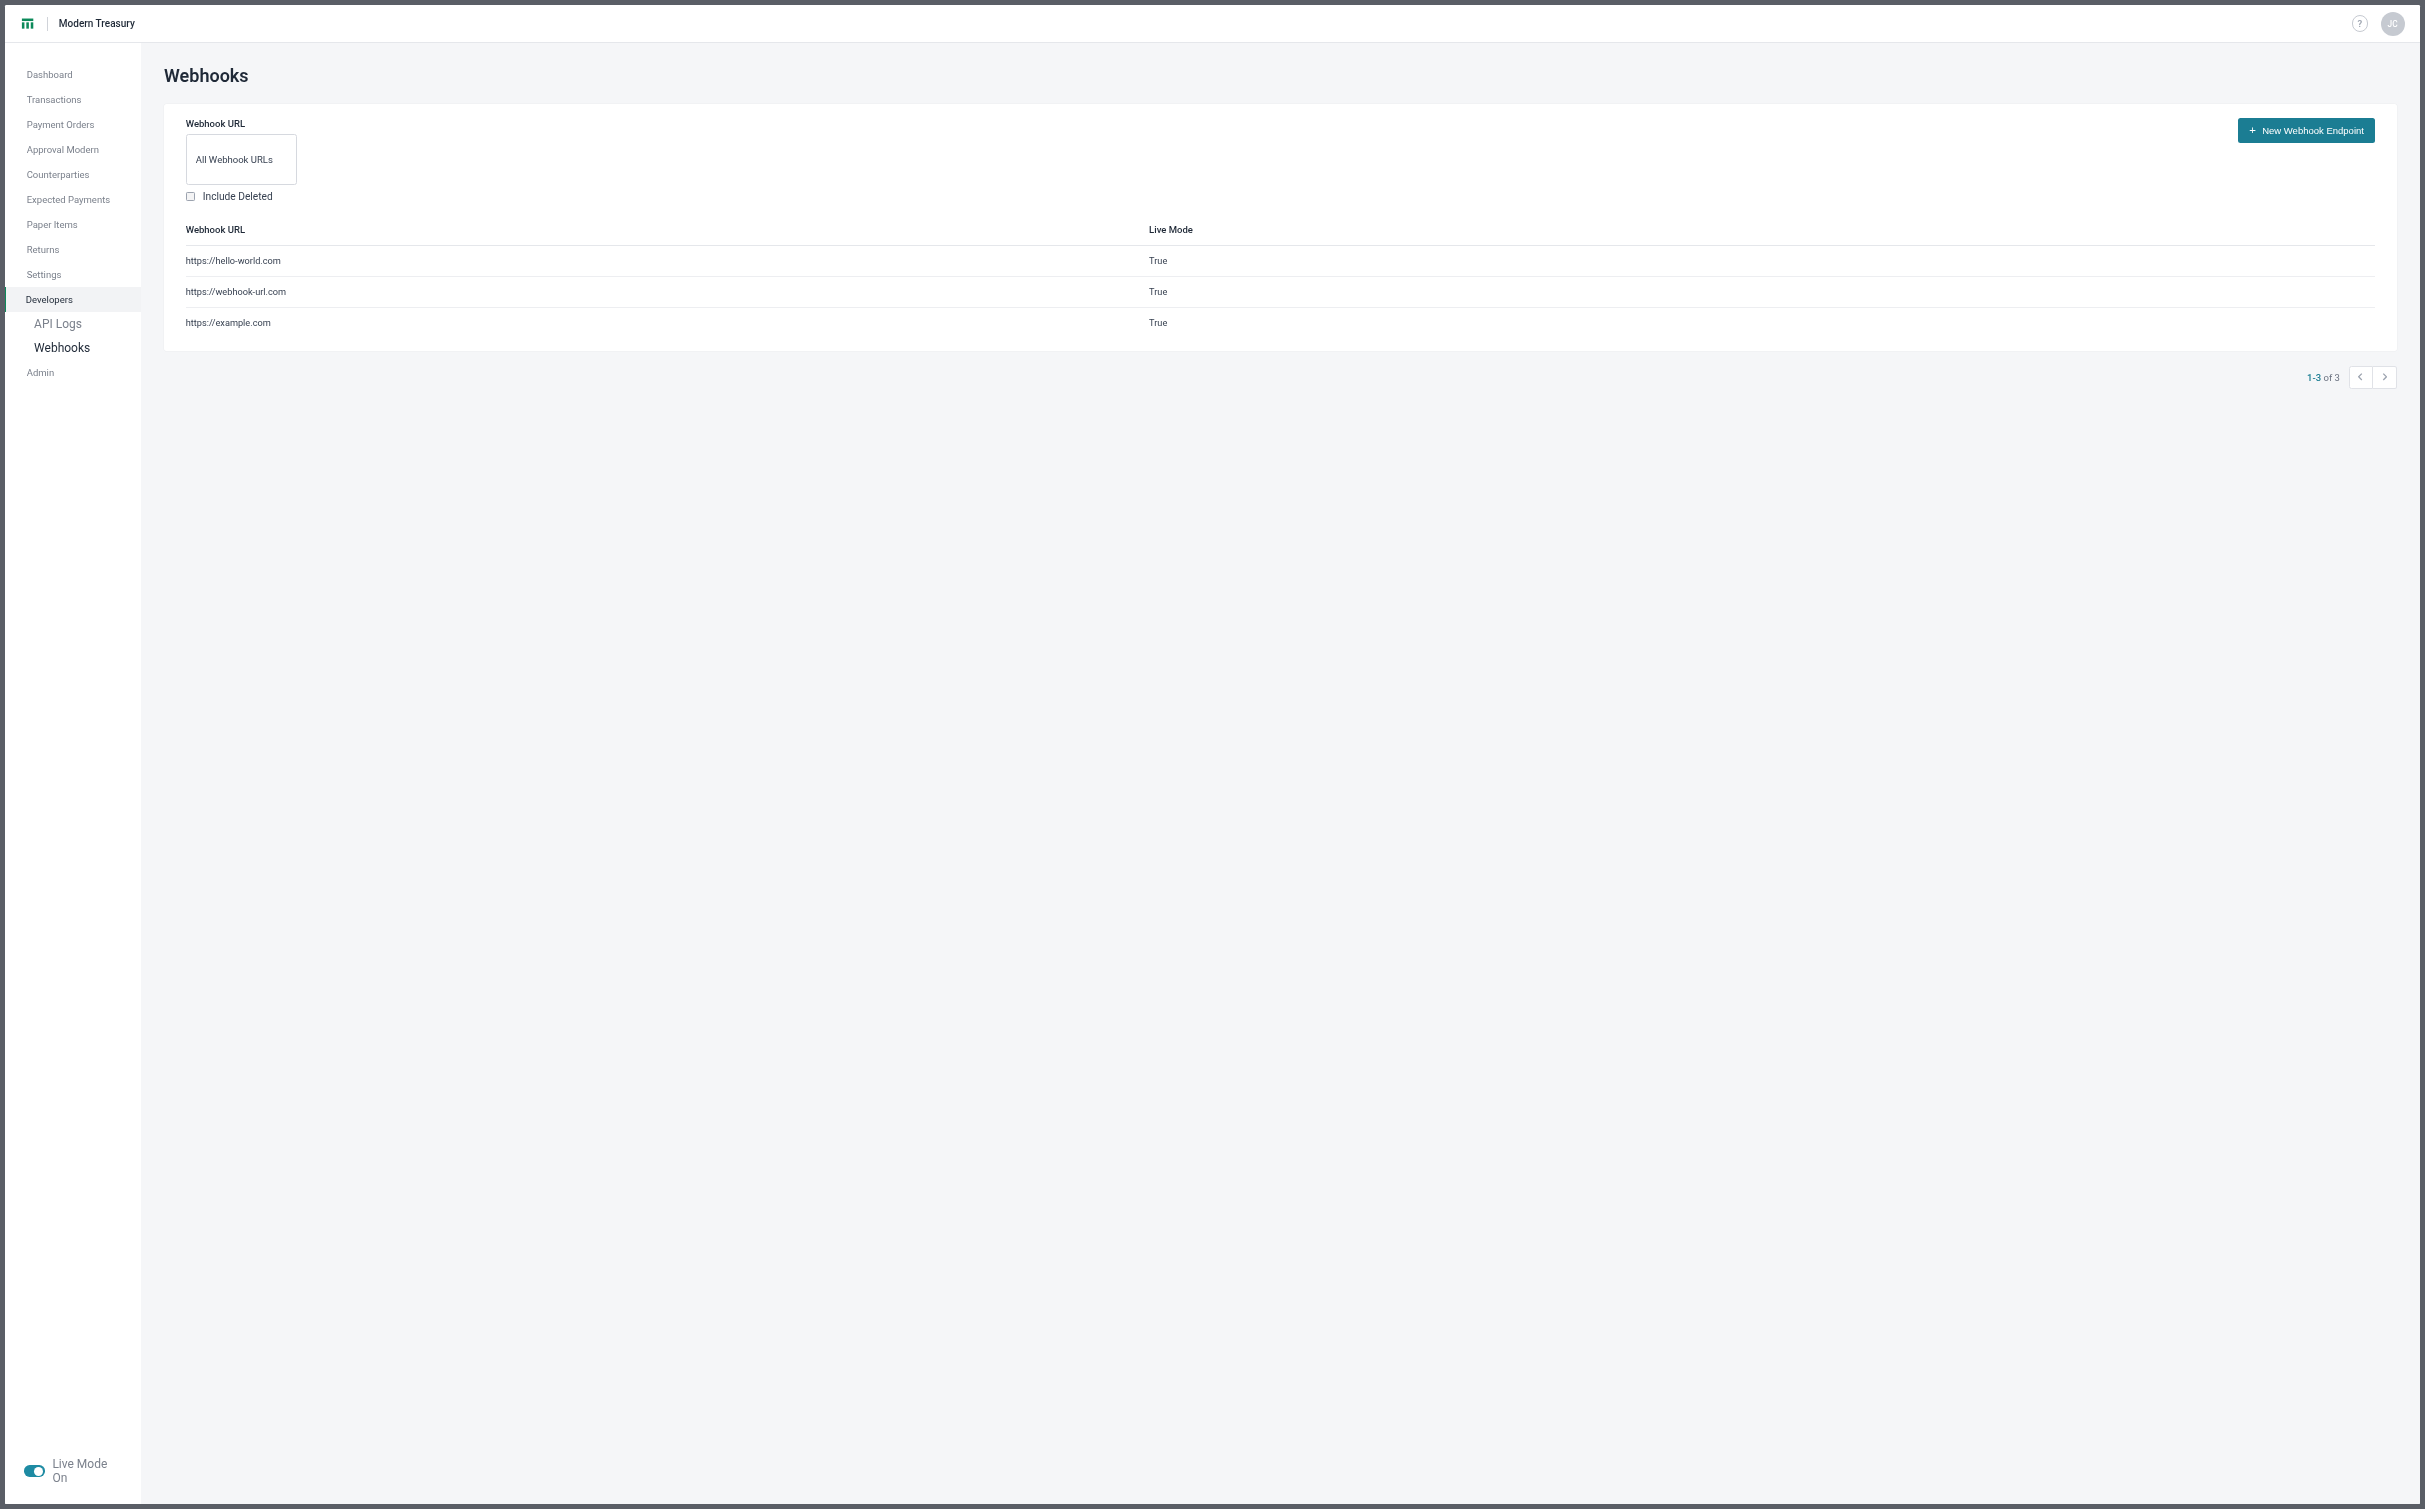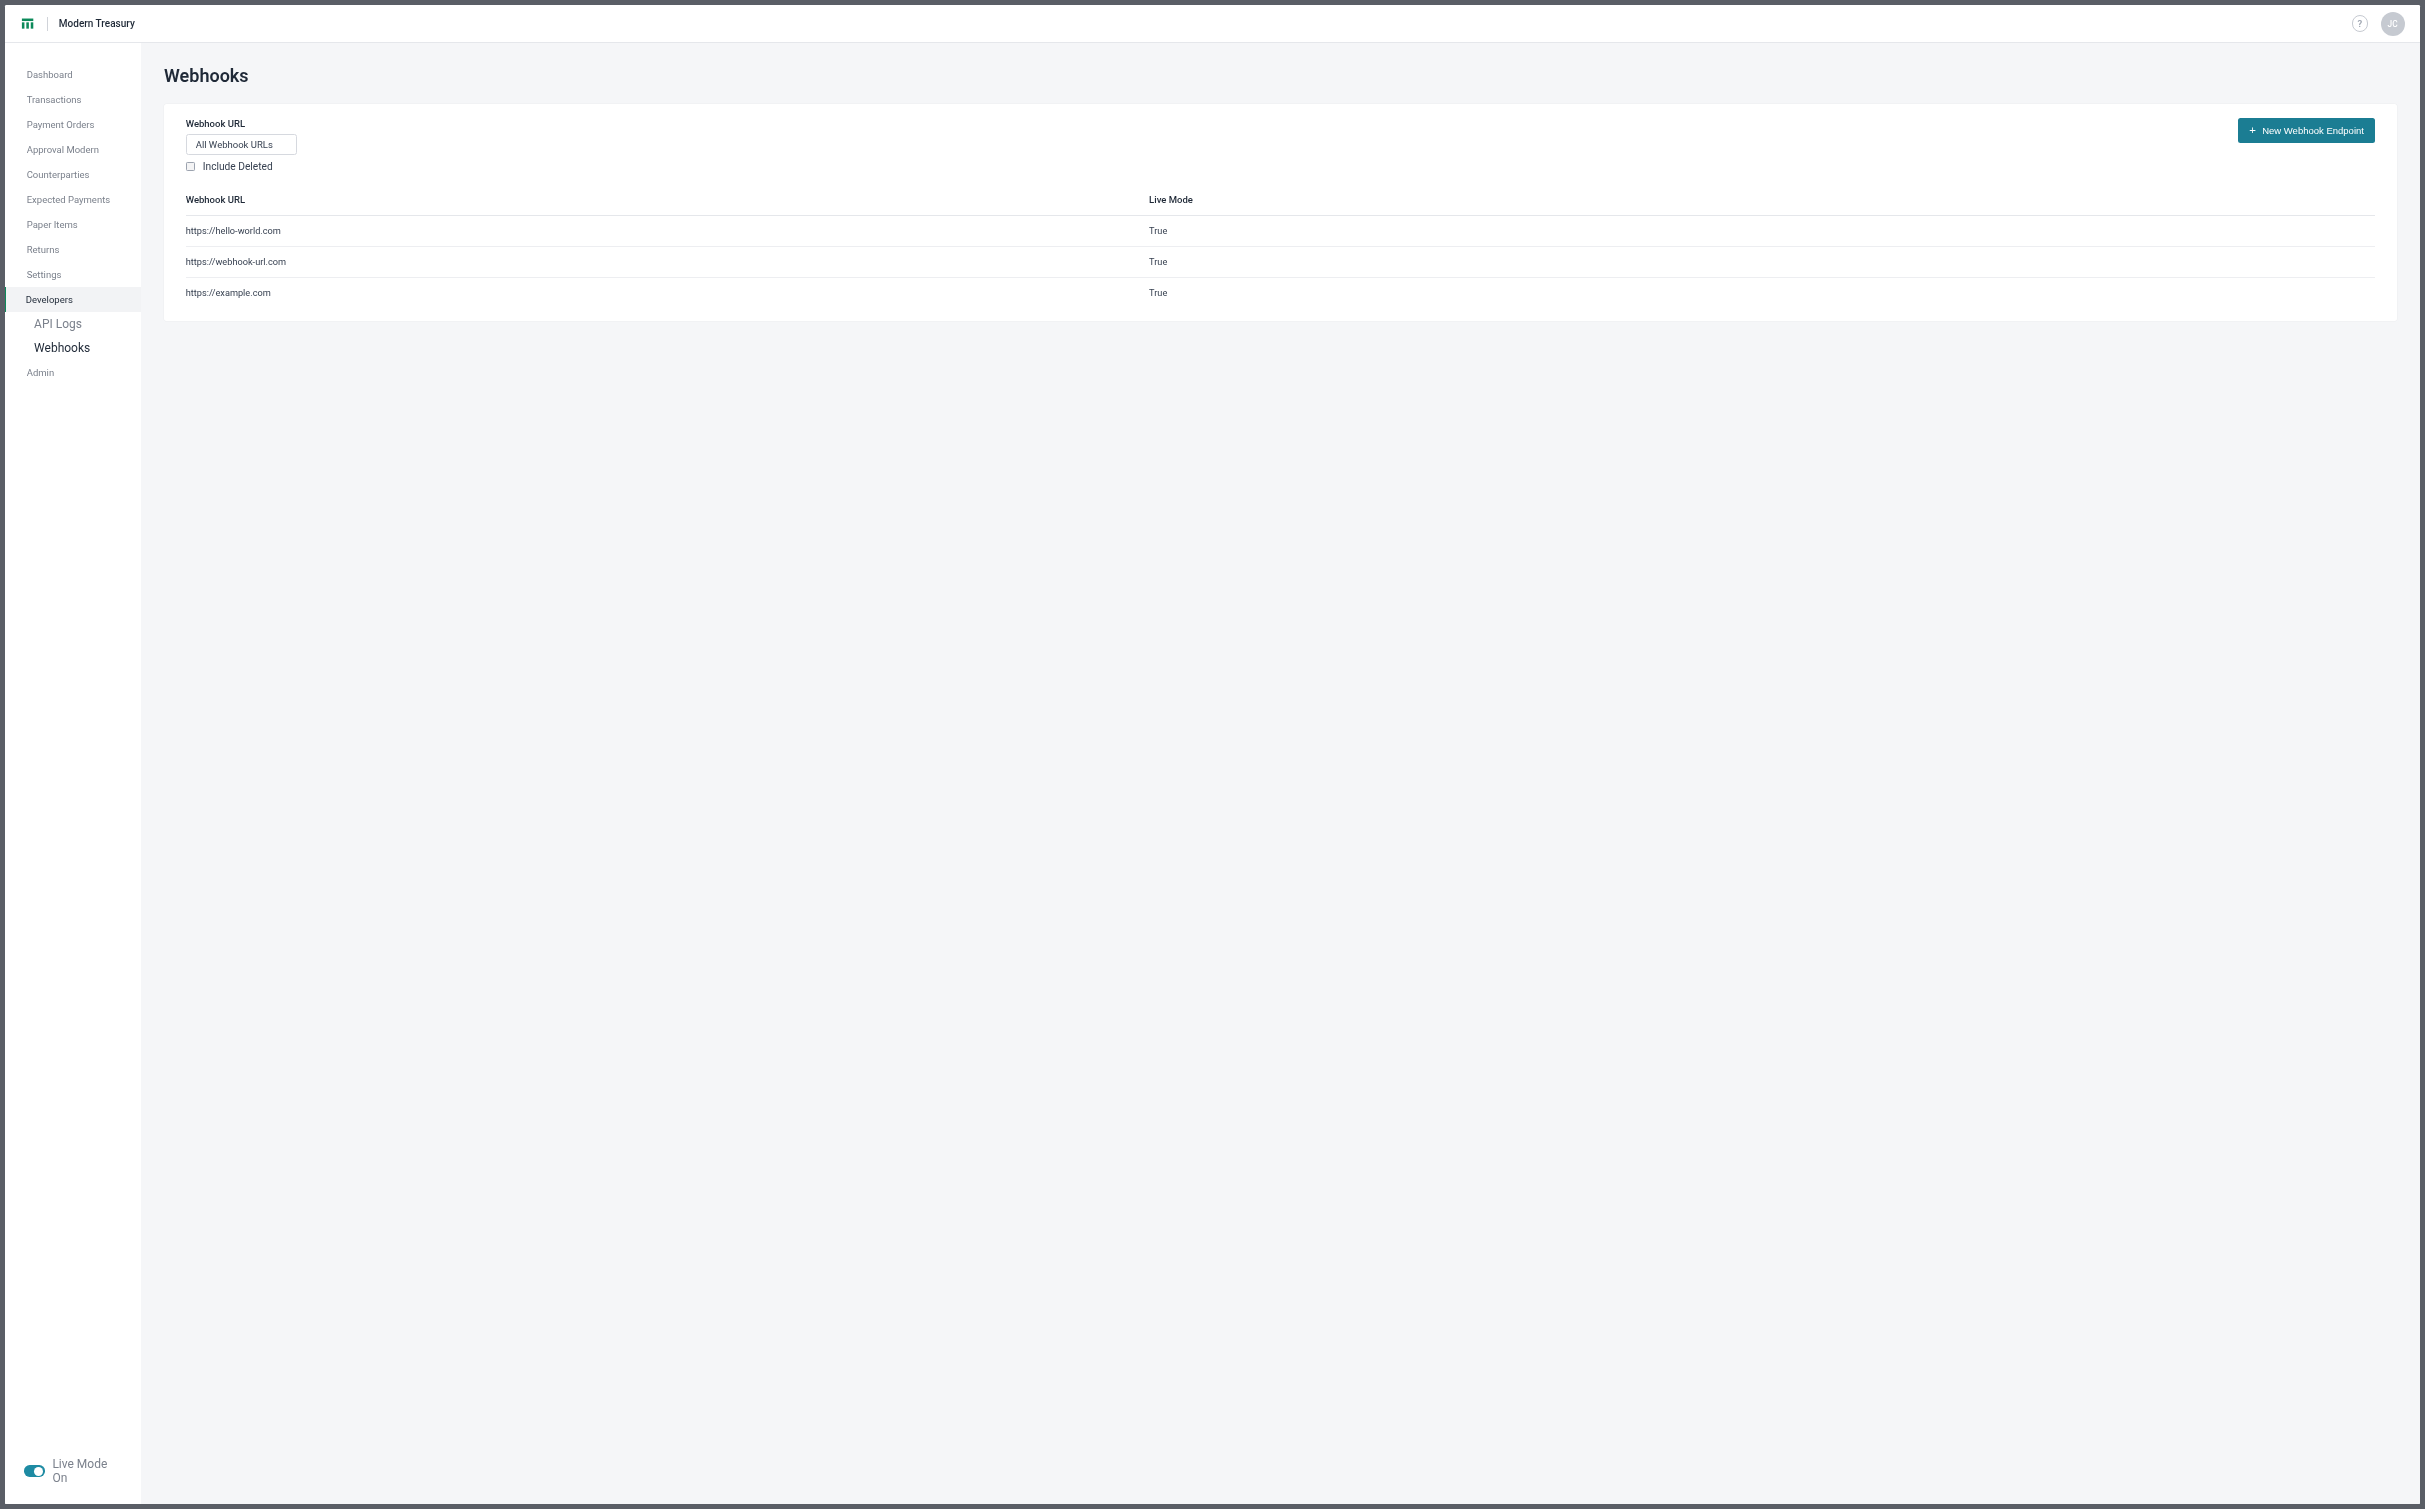--- a/index.html
+++ b/index.html
@@ -105,21 +105,21 @@
     box-shadow: 0 0 0 0.6px rgba(0,0,0,0.03);
   }
   .card-top {
     display: flex; justify-content: space-between; align-items: flex-start;
     margin-bottom: 5.1px;
   }
   .filter-block { display: flex; flex-direction: column; gap: 5.1px; }
   .filter-label { font-size: 9.5px; color: #1f2937; font-weight: 500; }
   .select {
     border: 0.6px solid #d6d9df; border-radius: 2.5px;
-    padding: 4px 9px; font-size: 9.5px; color: #374151;
+    padding: 19px 9px; font-size: 9.5px; color: #374151;
     min-width: 111px; cursor: pointer; background: #fff;
   }
   .checkbox-row { display: flex; align-items: center; gap: 7.6px; margin-top: 1.3px; }
   .checkbox {
     width: 9.5px; height: 9.5px; border: 0.6px solid #9ca3af;
     border-radius: 1.3px; background: #f4f4f5; cursor: pointer;
   }
   .checkbox-label { font-size: 10.2px; color: #374151; }
   .primary-btn {
     background: #1b7d93; color: #fff; border: none;
@@ -236,17 +236,34 @@
             <span class="td">https://webhook-url.com</span>
             <span class="td">True</span>
           </div>
           <div class="trow">
             <span class="td">https://example.com</span>
             <span class="td">True</span>
           </div>
         </div>
       </div>
 
+      <div class="pagination">
+        <span class="page-count">
+          <span class="highlight">1-3</span><span> of 3</span>
+        </span>
+        <div class="pager">
+          <span class="pager-btn">
+            <svg width="5.1" height="7.6" viewBox="0 0 8 12" fill="none" stroke="currentColor" stroke-width="2">
+                <path d="M6 1 L1 6 L6 11"></path>
+              </svg>
+          </span>
+          <span class="pager-btn">
+            <svg width="5.1" height="7.6" viewBox="0 0 8 12" fill="none" stroke="currentColor" stroke-width="2">
+                <path d="M2 1 L7 6 L2 11"></path>
+              </svg>
+          </span>
+        </div>
+      </div>
 
     </div>
   </div>
 </div>
 
 
 </body></html>

